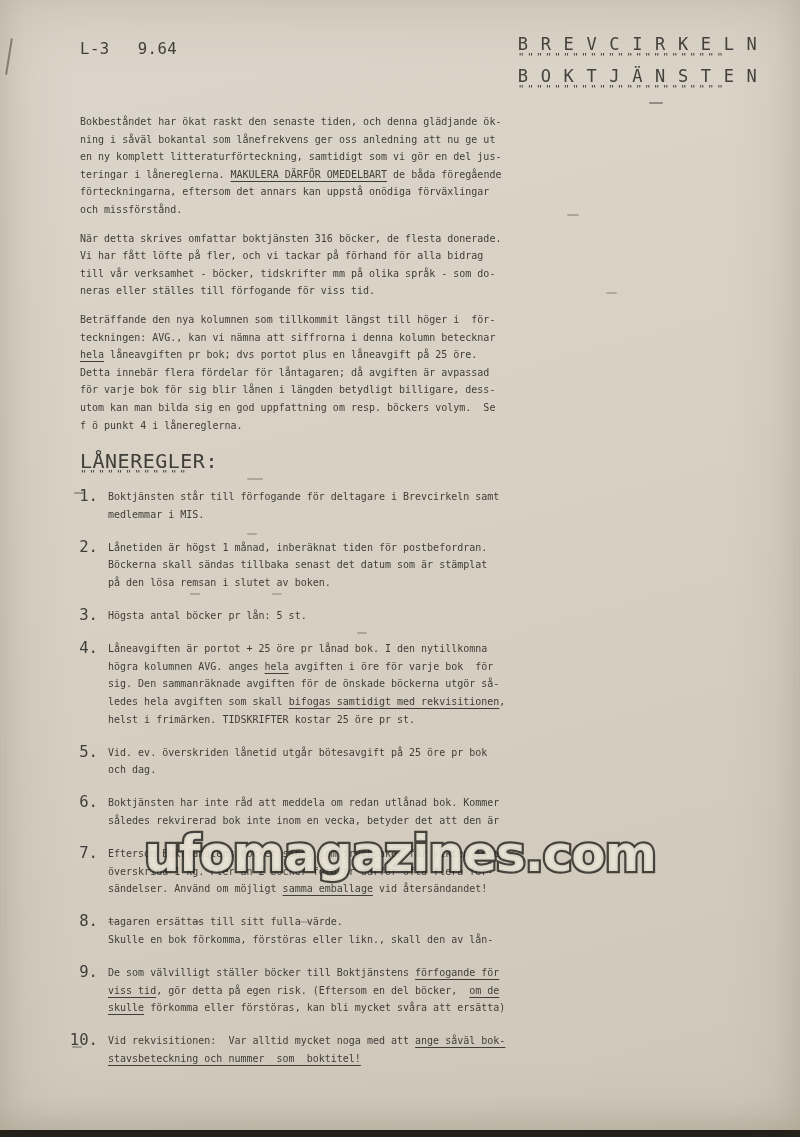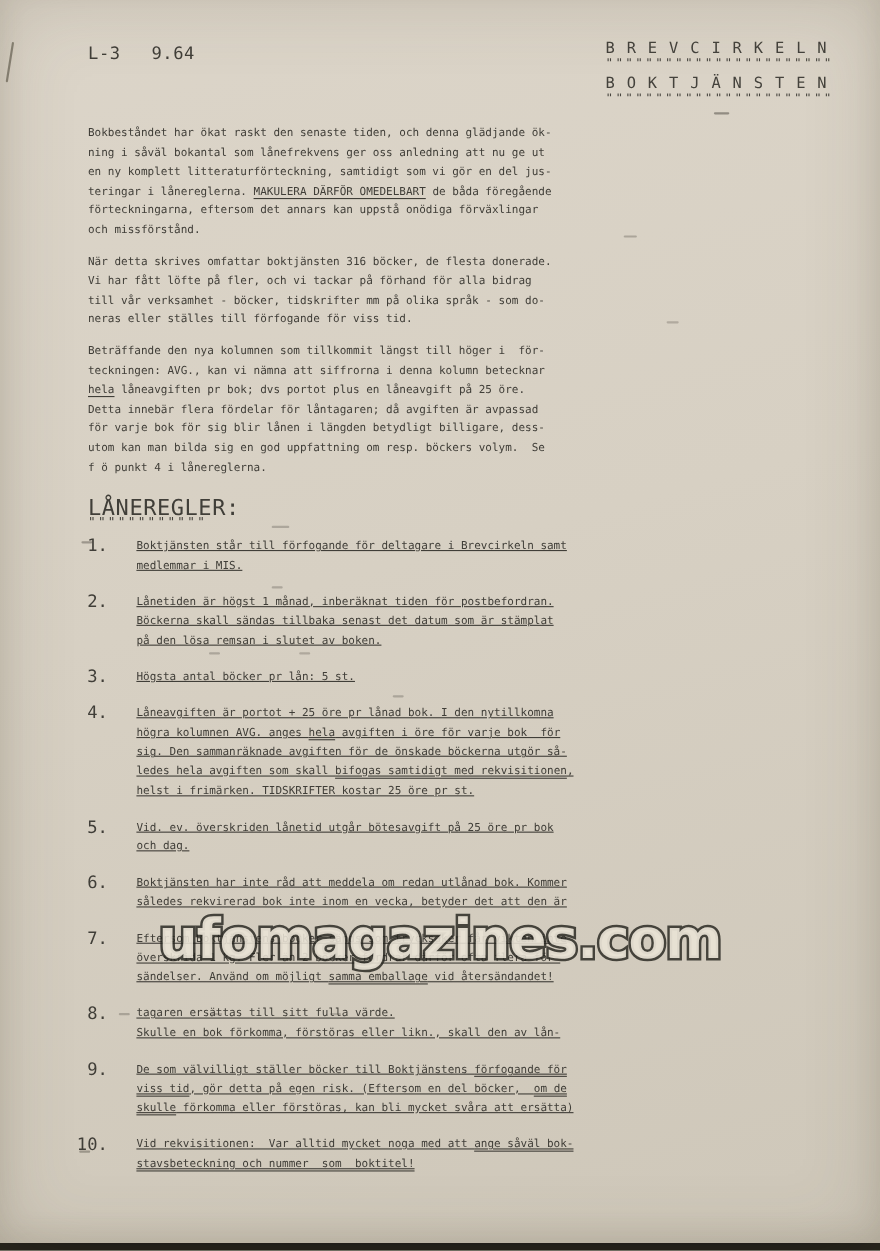--- a/index.html
+++ b/index.html
@@ -14,32 +14,32 @@
     box-shadow: inset 0 0 70px rgba(92,82,60,.20), inset 0 -14px 24px rgba(80,70,50,.12);
   }
   .content { position:absolute; left:80px; top:0; width:680px; }
   .tline { height:17.6px; line-height:17.6px; font-size:10px; white-space:pre; }
   .u { text-decoration:underline; text-underline-offset:2.6px; text-decoration-thickness:1.3px; }
 
   .header { display:flex; justify-content:space-between; align-items:flex-start; margin-top:36px; }
   .doc-codes { font-size:15.6px; letter-spacing:.5px; padding-top:4px; }
   .doc-codes .code { margin-right:28px; }
   .org-block { text-align:left; margin-right:2px; }
-  .org-line { font-size:14px; height:17px; line-height:17px; letter-spacing:1.2px; color:#44423c; }
+  .org-line { font-size:17px; height:17px; line-height:17px; letter-spacing:1.2px; color:#44423c; }
   .qrow { font-size:11.5px; height:11px; line-height:9px; letter-spacing:2.1px; color:#47443e; margin-bottom:4px; white-space:pre; overflow:hidden; }
 
   .para { margin-bottom:11px; }
   .para-first { margin-top:13px; }
 
   .rules-heading-wrap { margin-top:18px; }
   .rules-heading { font-size:20px; height:18px; line-height:18px; letter-spacing:.5px; }
   .rules { margin-top:7px; margin-left:-11px; }
   .rule { display:flex; margin-bottom:15.5px; }
   .rule-num { width:29px; text-align:right; font-size:15.6px; line-height:17.6px; flex:none; }
-  .rule-body { margin-left:26px;text-decoration:underline; }
+  .rule-body { margin-left:10px; }
 
   .watermark { position:absolute; left:0; width:800px; top:824px; text-align:center; opacity:.93; pointer-events:none; }
 
   .staple-mark { position:absolute; left:8px; top:38px; width:2px; height:37px;
     background:#6f6a5b; transform:rotate(9deg); opacity:.75; border-radius:1px; }
   .dash { position:absolute; height:2px; background:#4a463e; border-radius:1px; }
   .bottom-edge { position:absolute; left:0; bottom:0; width:800px; height:7px; background:#191814; }
 </style>
 </head>
 <body>

